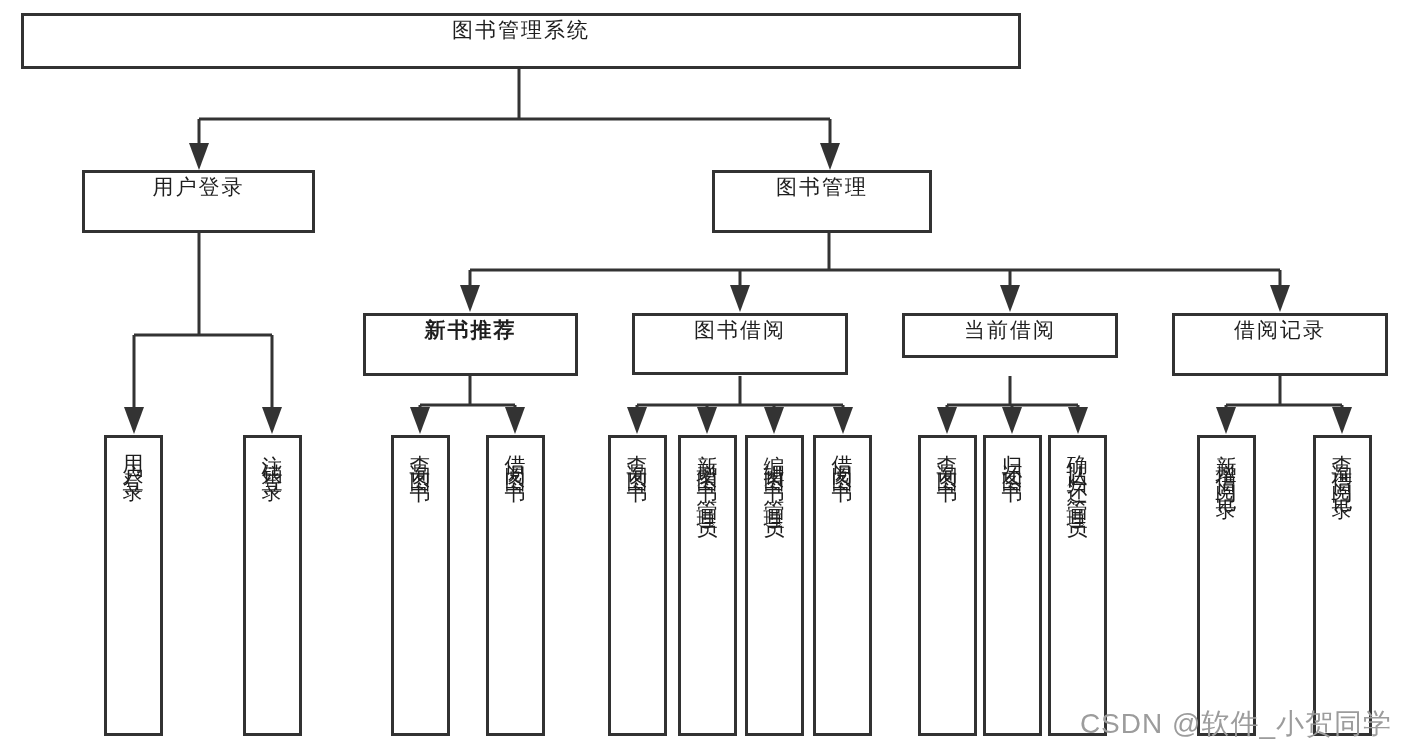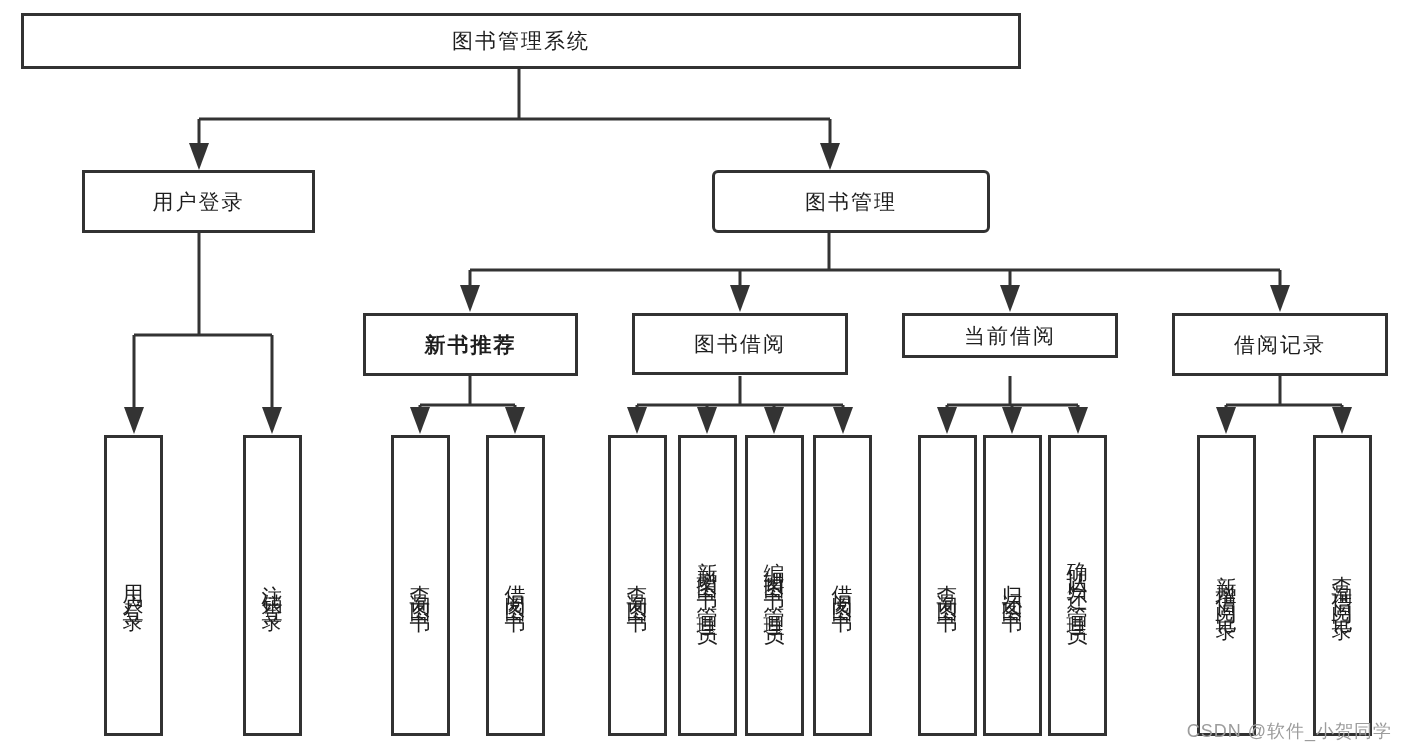--- a/index.html
+++ b/index.html
@@ -25,21 +25,21 @@
   #connectors polygon {
     fill: #333333;
     stroke: none;
   }
   .box {
     position: absolute;
     background: #ffffff;
     border: 3px solid #323232;
     box-sizing: border-box;
     display: flex;
-    align-items: center;
+    align-items: flex-start;
     justify-content: center;
     color: #1e1e1e;
     z-index: 2;
   }
   .hlabel {
     font-size: 21px;
     letter-spacing: 2px;
     white-space: nowrap;
   }
   .leaf {
@@ -52,21 +52,21 @@
     text-orientation: mixed;
     font-size: 21px;
     letter-spacing: 9px;
     line-height: 1;
     white-space: nowrap;
   }
   #watermark {
     position: absolute;
     right: 13px;
     bottom: 4px;
-    font-size: 18px;
+    font-size: 28px;
     letter-spacing: 1px;
     color: #9c9c9c;
     z-index: 3;
     white-space: nowrap;
   }
 </style>
 </head>
 <body>
 
 <div id="stage">
@@ -107,21 +107,21 @@
     <polygon points="1332,407 1352,407 1342,434"></polygon>
   </svg>
 
   <div class="box" style="left:21px; top:13px; width:1000px; height:56px;">
     <span class="hlabel">图书管理系统</span>
   </div>
 
   <div class="box" style="left:82px; top:170px; width:233px; height:63px;">
     <span class="hlabel">用户登录</span>
   </div>
-  <div class="box" style="left:712px; top:170px; width:278px; height:63px;border-radius:6px;">
+  <div class="box" style="left:712px; top:170px; width:220px; height:63px;">
     <span class="hlabel">图书管理</span>
   </div>
 
   <div class="box" style="left:363px; top:313px; width:215px; height:63px;font-weight:bold;">
     <span class="hlabel">新书推荐</span>
   </div>
   <div class="box" style="left:632px; top:313px; width:216px; height:62px;">
     <span class="hlabel">图书借阅</span>
   </div>
   <div class="box" style="left:902px; top:313px; width:216px; height:45px;">

